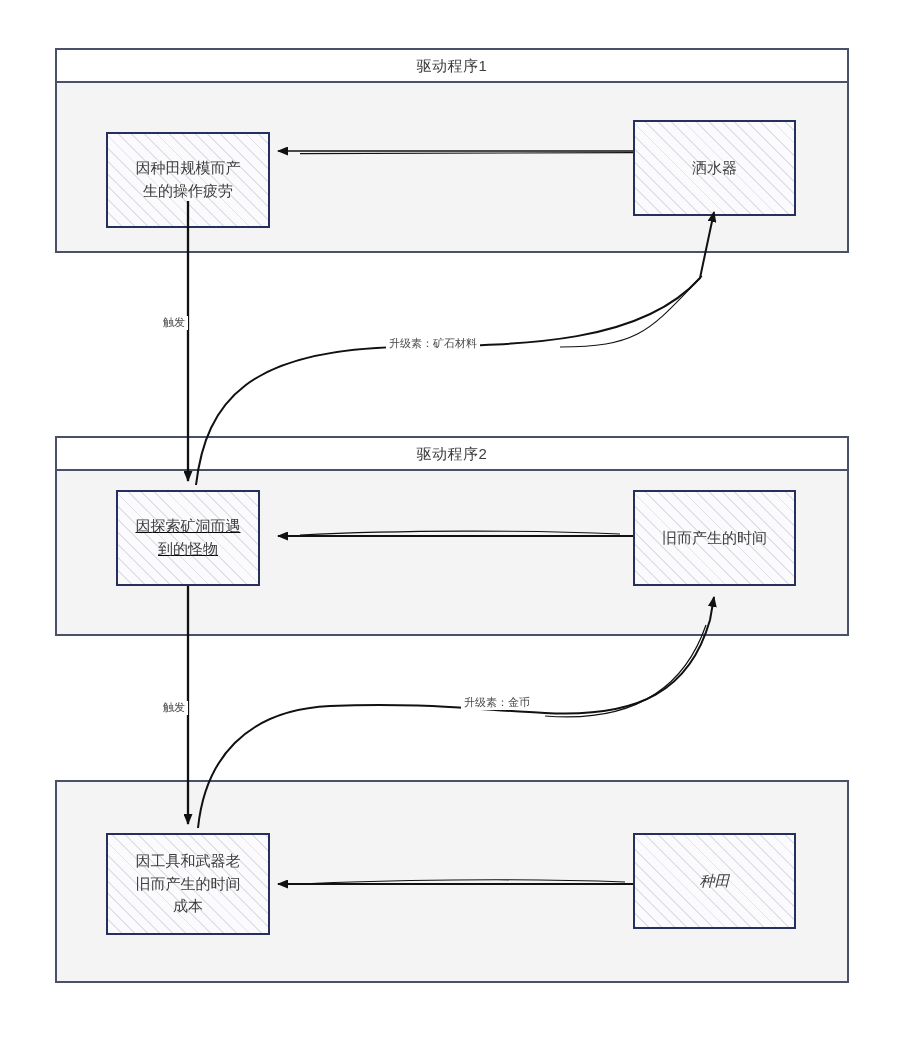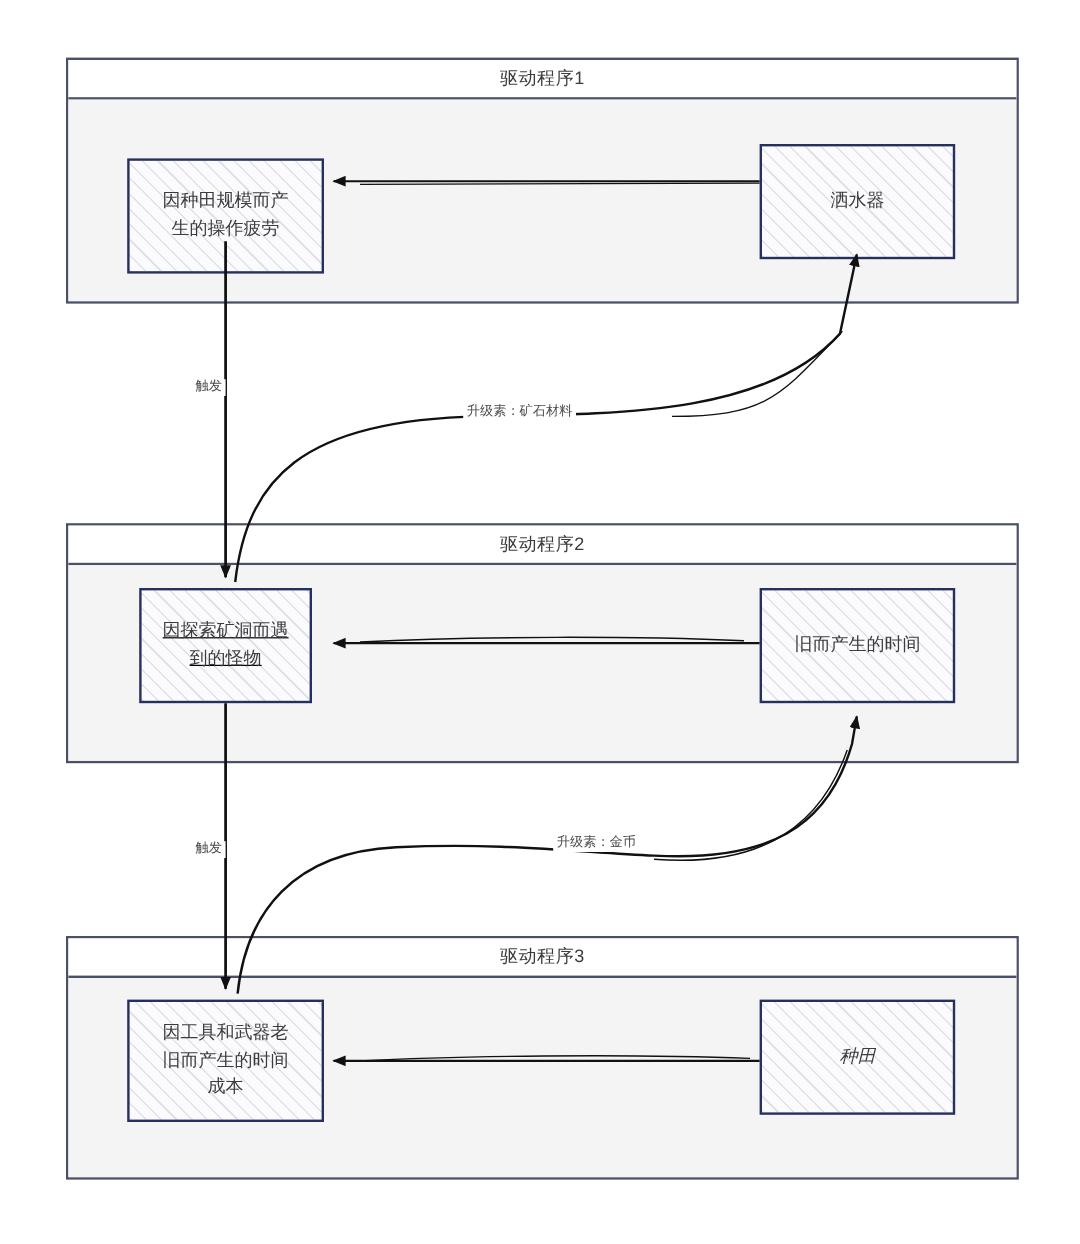--- a/index.html
+++ b/index.html
@@ -129,23 +129,20 @@
   <div class="node" style="left:116px; top:490px; width:144px; height:96px;text-decoration:underline;">
     <span class="node-label">因探索矿洞而遇
 到的怪物</span>
   </div>
 
   <div class="node" style="left:633px; top:490px; width:163px; height:96px;">
     <span class="node-label">旧而产生的时间</span>
   </div>
 
   <div class="panel" style="left:55px; top:780px; width:794px; height:203px;">
-    <div class="panel-header">
-      <span class="panel-title">驱动程序3</span>
-    </div>
     <div class="panel-body"></div>
   </div>
 
   <div class="node" style="left:106px; top:833px; width:164px; height:102px;">
     <span class="node-label">因工具和武器老
 旧而产生的时间
 成本</span>
   </div>
 
   <div class="node" style="left:633px; top:833px; width:163px; height:96px;font-style:italic;">

